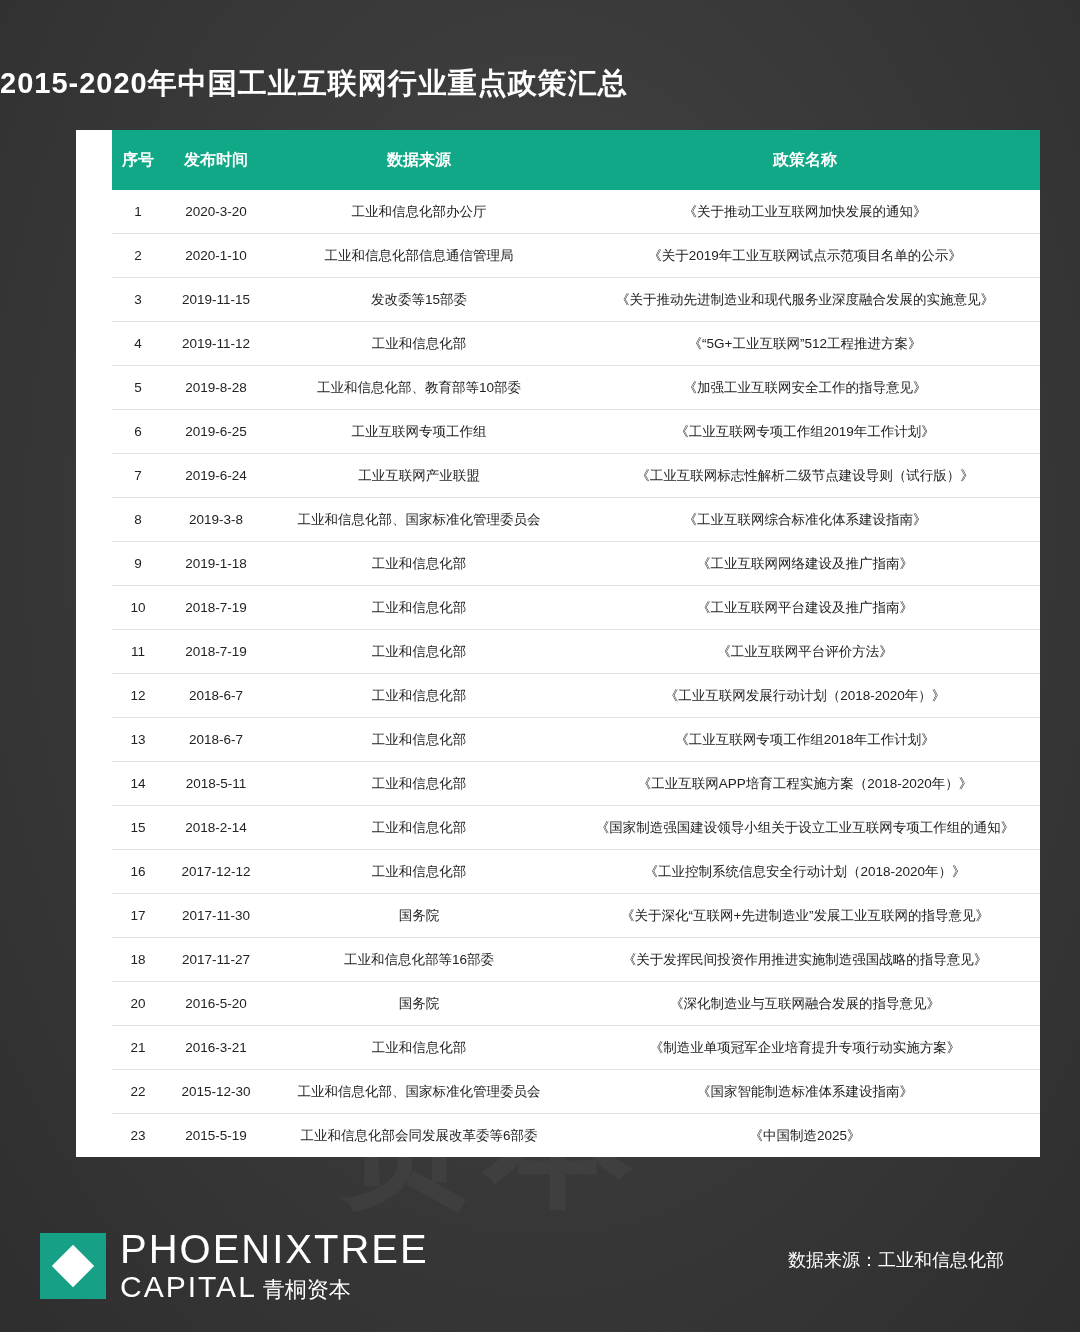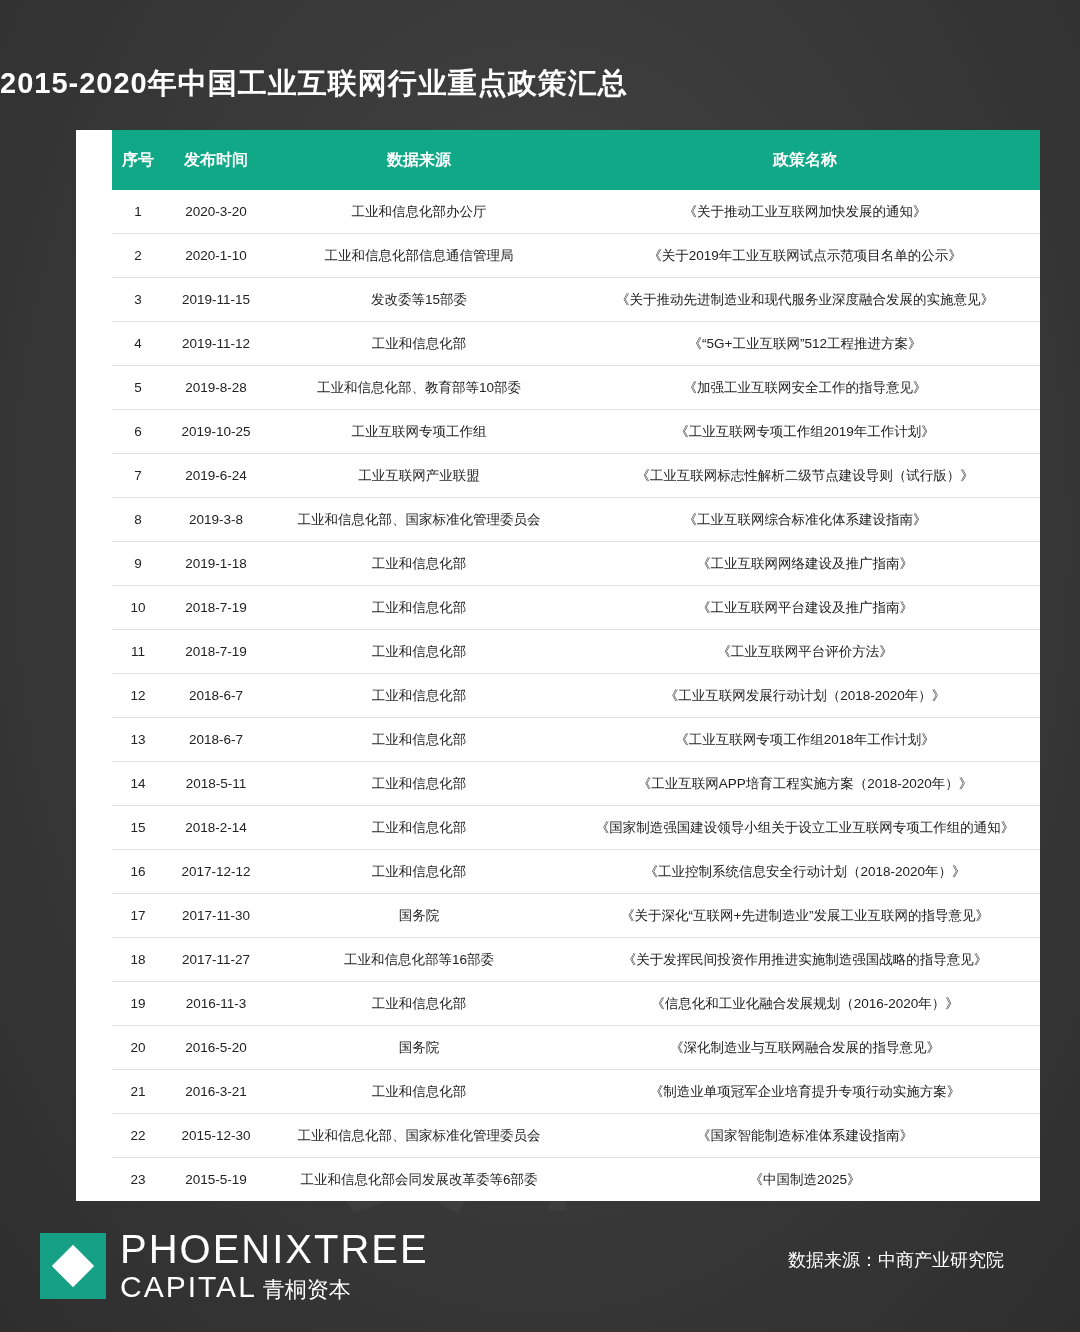--- a/index.html
+++ b/index.html
@@ -210,21 +210,21 @@
             <td class="col-name-cell">《“5G+工业互联网”512工程推进方案》</td>
           </tr>
           <tr>
             <td class="col-no-cell">5</td>
             <td class="col-date-cell">2019-8-28</td>
             <td class="col-dept-cell">工业和信息化部、教育部等10部委</td>
             <td class="col-name-cell">《加强工业互联网安全工作的指导意见》</td>
           </tr>
           <tr>
             <td class="col-no-cell">6</td>
-            <td class="col-date-cell">2019-10-25</td>
+            <td class="col-date-cell">2019-6-25</td>
             <td class="col-dept-cell">工业互联网专项工作组</td>
             <td class="col-name-cell">《工业互联网专项工作组2019年工作计划》</td>
           </tr>
           <tr>
             <td class="col-no-cell">7</td>
             <td class="col-date-cell">2019-6-24</td>
             <td class="col-dept-cell">工业互联网产业联盟</td>
             <td class="col-name-cell">《工业互联网标志性解析二级节点建设导则（试行版）》</td>
           </tr>
           <tr>
@@ -285,26 +285,20 @@
             <td class="col-no-cell">17</td>
             <td class="col-date-cell">2017-11-30</td>
             <td class="col-dept-cell">国务院</td>
             <td class="col-name-cell">《关于深化“互联网+先进制造业”发展工业互联网的指导意见》</td>
           </tr>
           <tr>
             <td class="col-no-cell">18</td>
             <td class="col-date-cell">2017-11-27</td>
             <td class="col-dept-cell">工业和信息化部等16部委</td>
             <td class="col-name-cell">《关于发挥民间投资作用推进实施制造强国战略的指导意见》</td>
-          </tr>
-          <tr>
-            <td class="col-no-cell">19</td>
-            <td class="col-date-cell">2016-11-3</td>
-            <td class="col-dept-cell">工业和信息化部</td>
-            <td class="col-name-cell">《信息化和工业化融合发展规划（2016-2020年）》</td>
           </tr>
           <tr>
             <td class="col-no-cell">20</td>
             <td class="col-date-cell">2016-5-20</td>
             <td class="col-dept-cell">国务院</td>
             <td class="col-name-cell">《深化制造业与互联网融合发展的指导意见》</td>
           </tr>
           <tr>
             <td class="col-no-cell">21</td>
             <td class="col-date-cell">2016-3-21</td>
@@ -330,14 +324,14 @@
   <div class="footer-logo">
     <div class="logo-mark">
       <div class="diamond"></div>
     </div>
     <div class="logo-text">
       <div class="l1">PHOENIXTREE</div>
       <div class="l2"><span>CAPITAL</span><span class="cn">青桐资本</span></div>
     </div>
   </div>
 
-  <div class="source">数据来源：中商产业研究院</div>
+  <div class="source">数据来源：工业和信息化部</div>
 </div>
 
 </body></html>

